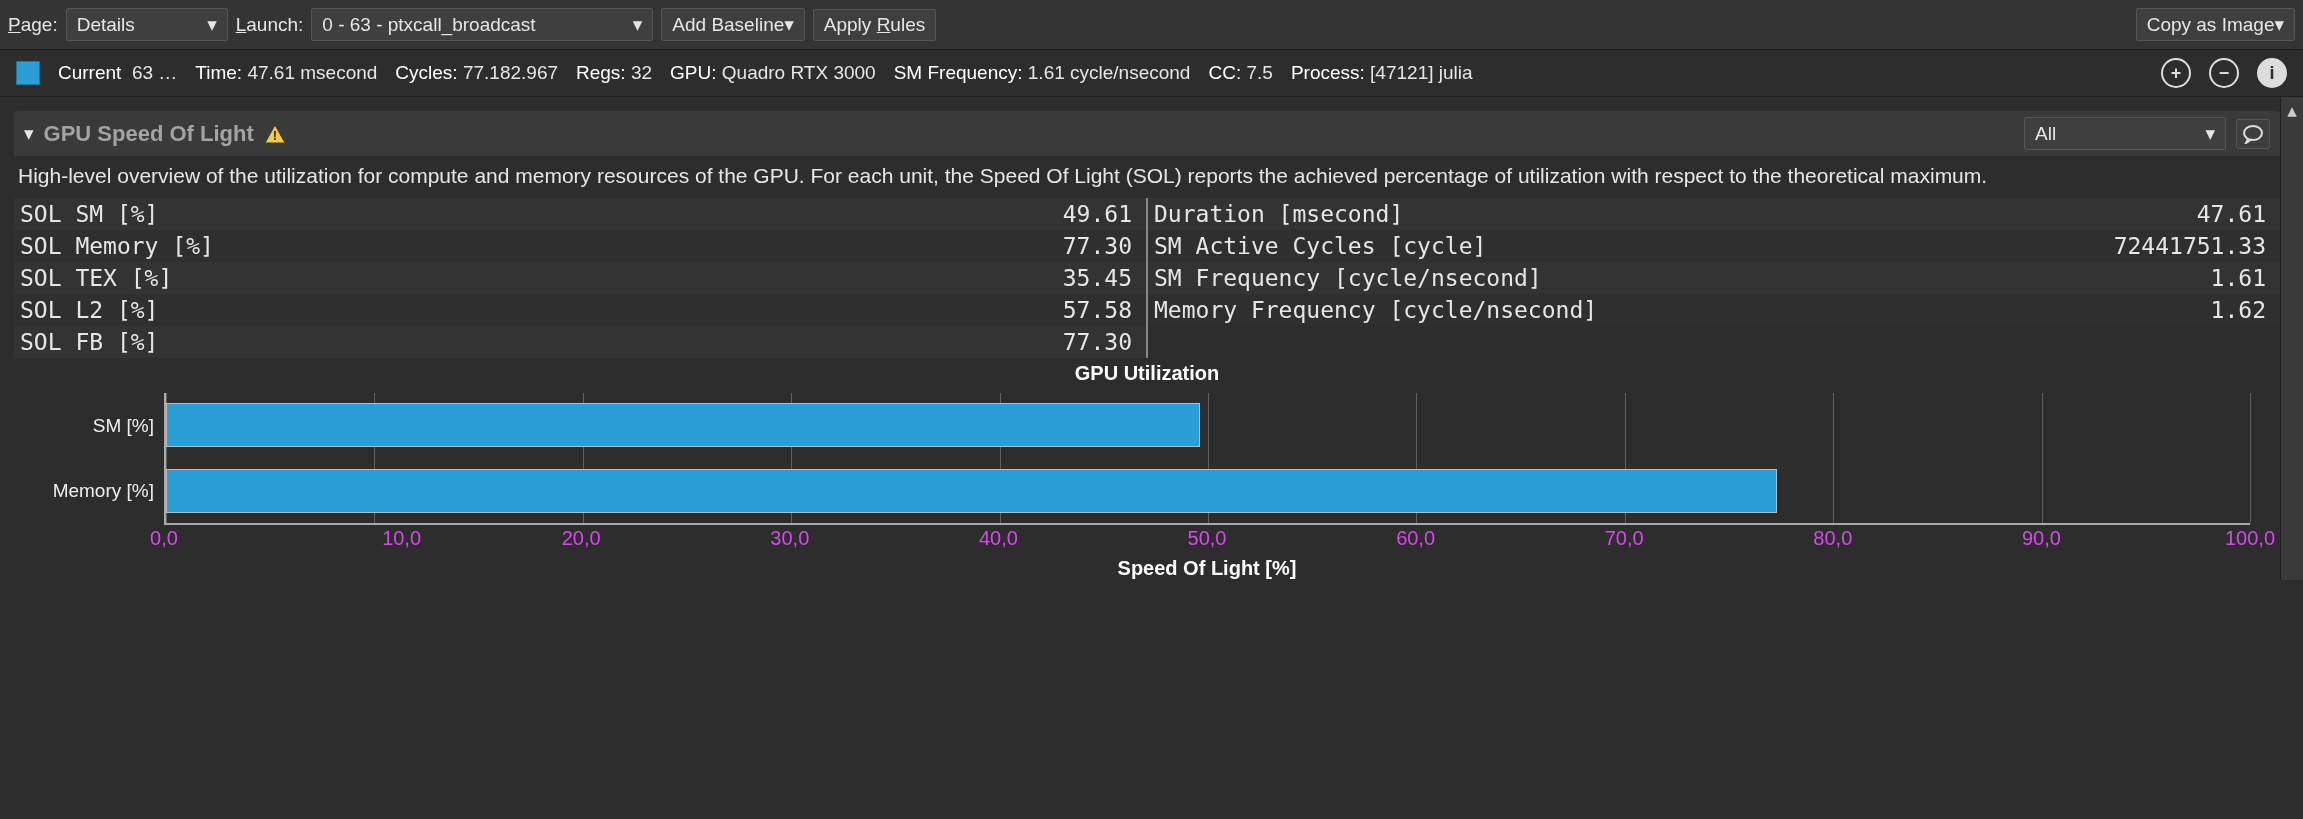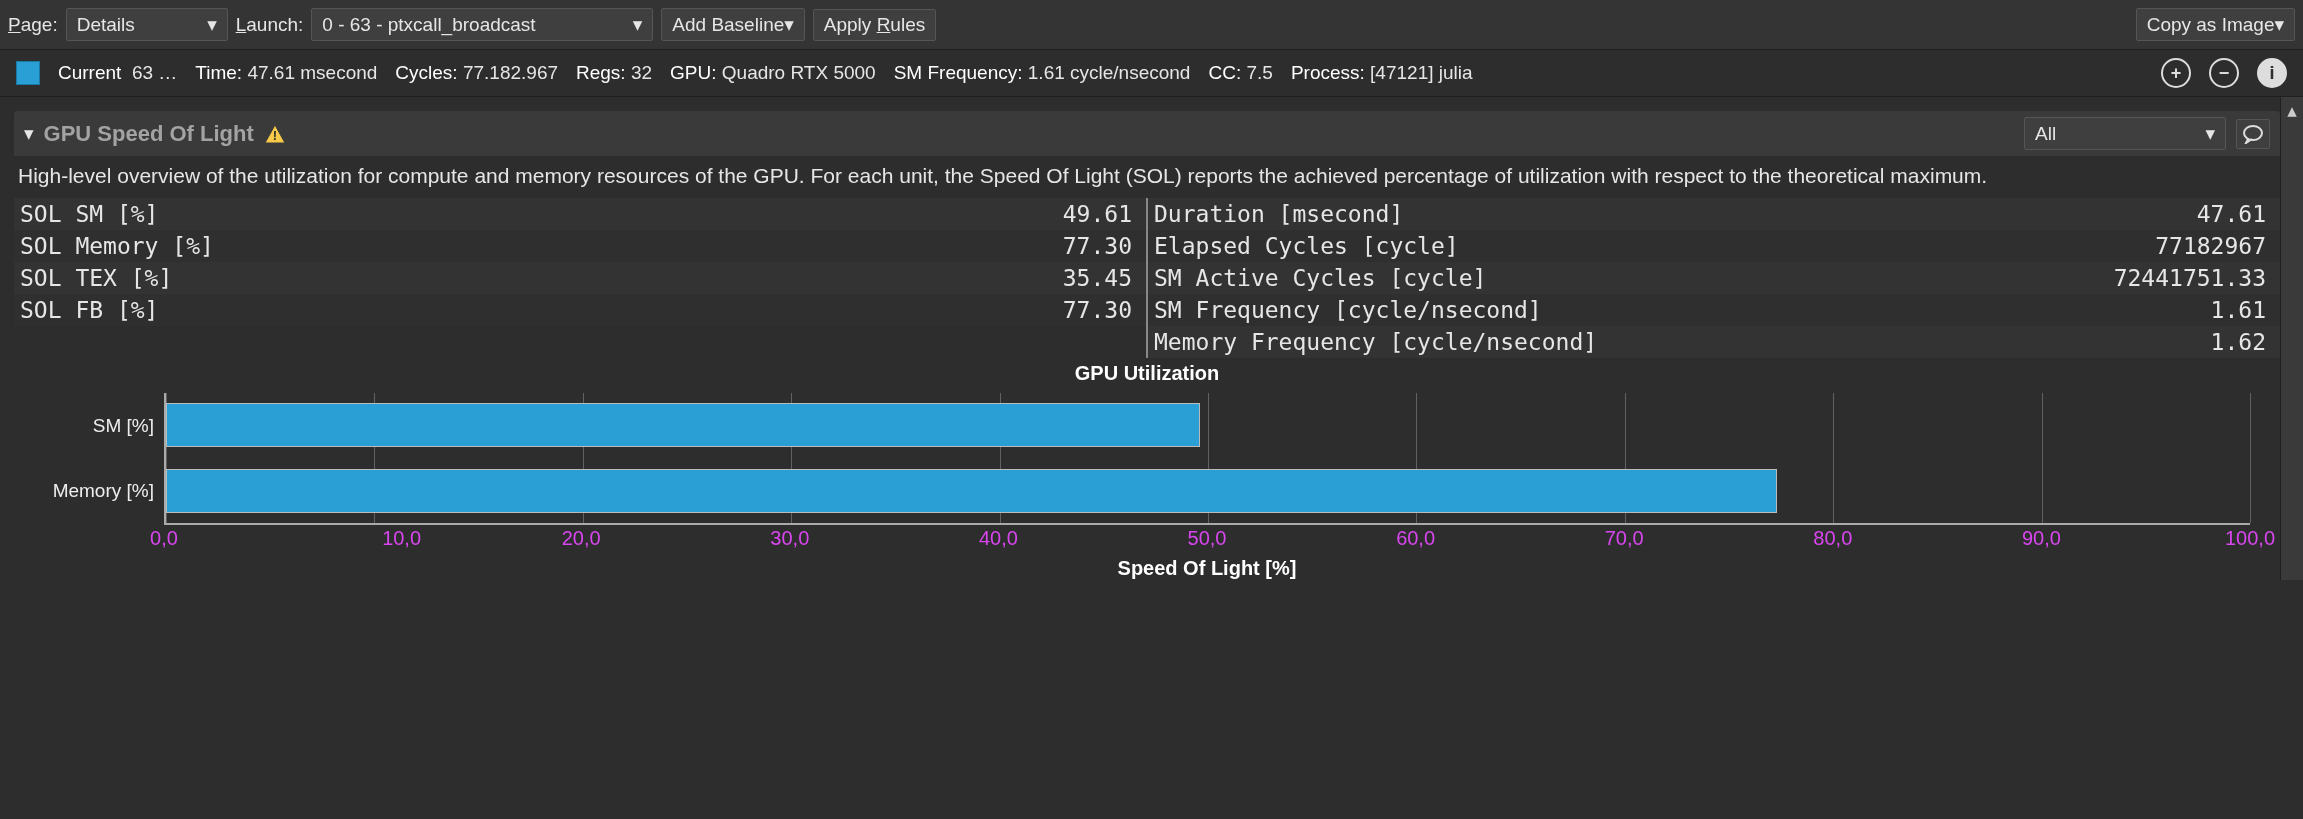--- a/index.html
+++ b/index.html
@@ -73,21 +73,21 @@
     <span class="caret">▾</span>
   </div>
 </div>
 
 <div class="sub-toolbar">
   <span class="swatch"></span>
   <span><span class="kv">Current</span>&nbsp;&nbsp;<span class="val">63 …</span></span>
   <span><span class="kv">Time:</span> <span class="val">47.61 msecond</span></span>
   <span><span class="kv">Cycles:</span> <span class="val">77.182.967</span></span>
   <span><span class="kv">Regs:</span> <span class="val">32</span></span>
-  <span><span class="kv">GPU:</span> <span class="val">Quadro RTX 5000</span></span>
+  <span><span class="kv">GPU:</span> <span class="val">Quadro RTX 3000</span></span>
   <span><span class="kv">SM Frequency:</span> <span class="val">1.61 cycle/nsecond</span></span>
   <span><span class="kv">CC:</span> <span class="val">7.5</span></span>
   <span><span class="kv">Process:</span> <span class="val">[47121] julia</span></span>
   <div class="spacer"></div>
   <div class="circle-btn">+</div>
   <div class="circle-btn">−</div>
   <div class="circle-btn" style="background:#ddd;color:#2d2d2d;border-color:#ddd">i</div>
 </div>
 
 <div class="content">
@@ -125,32 +125,32 @@
           </div>
           <div class="row">
             <span class="mlabel">SOL Memory [%]</span>
             <span class="mval">77.30</span>
           </div>
           <div class="row">
             <span class="mlabel">SOL TEX [%]</span>
             <span class="mval">35.45</span>
           </div>
           <div class="row">
+            <span class="mlabel">SOL L2 [%]</span>
+            <span class="mval">57.58</span>
+          </div>
+          <div class="row">
             <span class="mlabel">SOL FB [%]</span>
             <span class="mval">77.30</span>
           </div>
         </div>
     <div class="col" id="metrics-right">
           <div class="row">
             <span class="mlabel">Duration [msecond]</span>
             <span class="mval">47.61</span>
-          </div>
-          <div class="row">
-            <span class="mlabel">Elapsed Cycles [cycle]</span>
-            <span class="mval">77182967</span>
           </div>
           <div class="row">
             <span class="mlabel">SM Active Cycles [cycle]</span>
             <span class="mval">72441751.33</span>
           </div>
           <div class="row">
             <span class="mlabel">SM Frequency [cycle/nsecond]</span>
             <span class="mval">1.61</span>
           </div>
           <div class="row">

